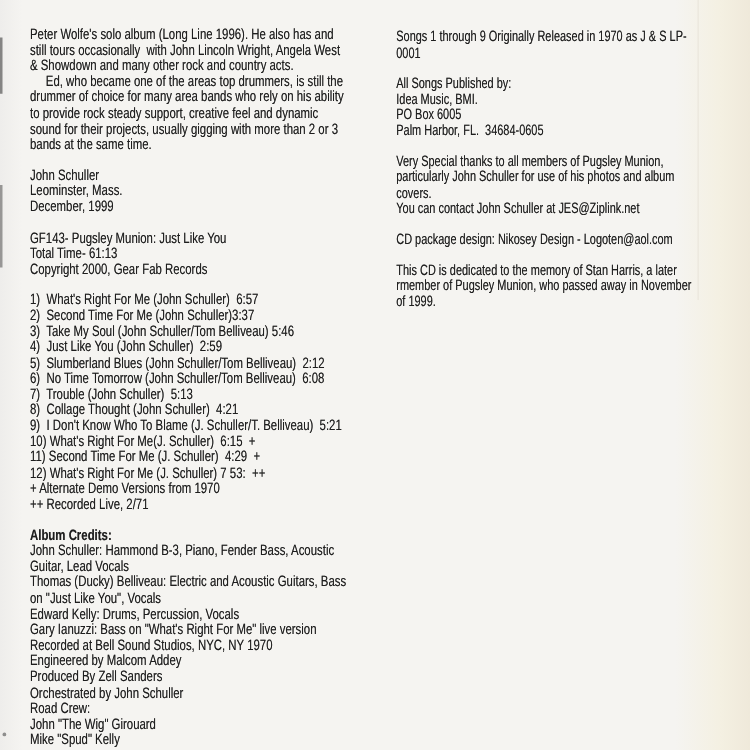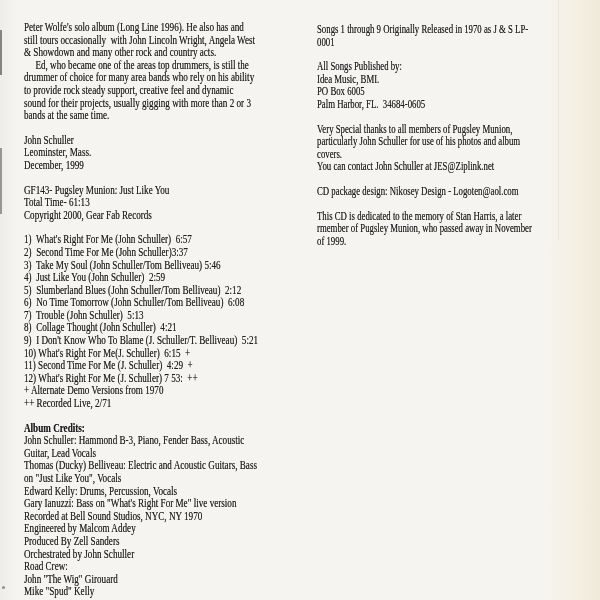--- a/index.html
+++ b/index.html
@@ -3,21 +3,21 @@
 <meta charset="utf-8">
 <style>
   html,body { margin:0; padding:0; }
   .page {
     position:relative;
     width:600px; height:600px;
     overflow:hidden;
     background:linear-gradient(90deg,
       var(--paper-dim) 0%, var(--paper) 3%, var(--paper) 90%,
       var(--paper-warm) 96%, var(--paper-edge) 100%);
-    font-family:Liberation Serif, serif;
+    font-family:Liberation Sans, sans-serif;
     color:var(--ink);
   }
   .col {
     position:absolute;
     transform-origin:0 0;
     font-size:12px;
     line-height:12.6px;
     white-space:pre;
     text-shadow:0 0 0.4px rgba(20,20,20,0.55);
   }

